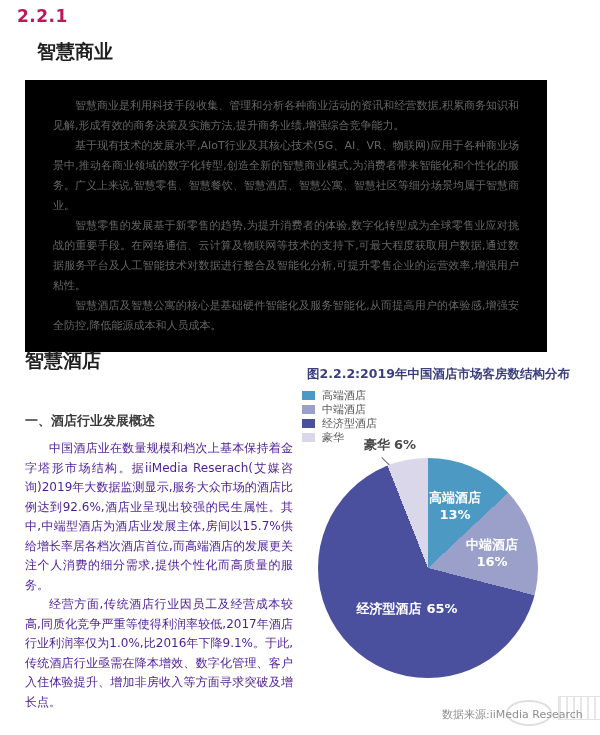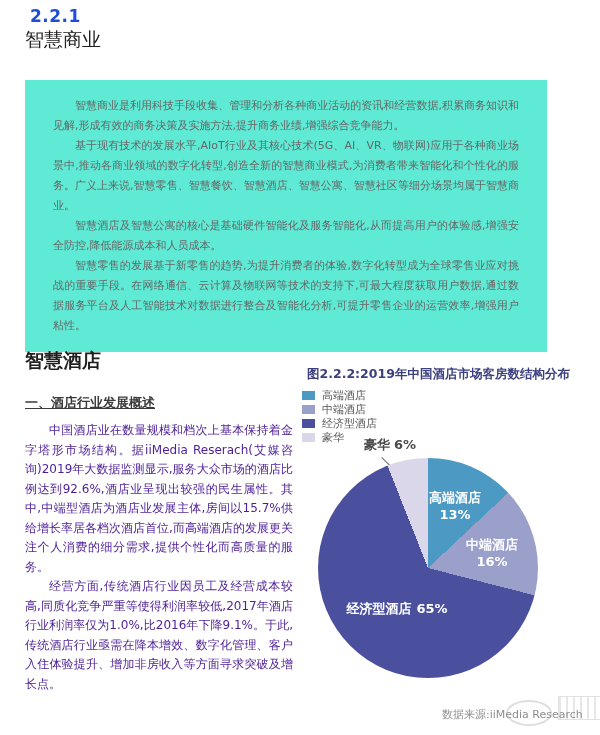--- a/index.html
+++ b/index.html
@@ -4,56 +4,56 @@
 <style>
   html,body{margin:0;padding:0;}
   body{
     width:600px;height:735px;background:#ffffff;position:relative;overflow:hidden;
     font-family:"DejaVu Sans","Liberation Sans",sans-serif;
     -webkit-font-smoothing:antialiased;
   }
   .page{position:absolute;inset:0;}
 
   
-  .section-num{position:absolute;left:30px;top:6px;font-size:17px;font-weight:bold;color:#1d4ed8;letter-spacing:.5px;}
-  .section-title{position:absolute;left:25px;top:27px;margin:0;font-size:19px;font-weight:normal;color:#1f1f1f;}
+  .section-num{position:absolute;left:17px;top:6px;font-size:17px;font-weight:bold;color:#be185d;letter-spacing:.5px;}
+  .section-title{position:absolute;left:25px;top:27px;margin:12px;font-size:19px;font-weight:bold;color:#1f1f1f;}
 
   
   .summary-box{
-    position:absolute;left:25px;top:80px;width:466px;background:#5eead4;
+    position:absolute;left:25px;top:80px;width:466px;background:#000000;
     padding:16px 28px 16px 28px;
   }
   .summary-box p{
     margin:0;text-indent:2em;font-size:11px;line-height:20px;color:#666;
     text-align:justify;
   }
 
   
   .left-col{position:absolute;left:25px;top:348px;width:268px;}
-  .article-heading{margin:0 0 20px 0;font-size:19px;font-weight:bold;color:#1f1f1f;}
-  .article-subheading{margin:0 0 9px 0;font-size:13px;font-weight:bold;color:#3a3a3a;text-decoration:underline;}
+  .article-heading{margin:0 0 38px 0;font-size:19px;font-weight:bold;color:#1f1f1f;}
+  .article-subheading{margin:0 0 9px 0;font-size:13px;font-weight:bold;color:#3a3a3a;}
   .left-col p{margin:0;text-indent:2em;font-size:12px;line-height:19.5px;color:#4c1d95;text-align:justify;}
 
   
   .chart{position:absolute;left:300px;top:350px;width:296px;height:375px;}
   .chart-title{margin:16px 0 0 7px;font-size:12.5px;font-weight:bold;color:#3B3F7E;}
 
   .legend{position:absolute;left:2px;top:38px;}
   .lg-row{display:flex;align-items:center;height:14px;}
   .lg-swatch{width:13px;height:9px;margin-right:7px;flex:0 0 auto;}
   .lg-label{font-size:11px;color:#555;}
 
   .pie{
     position:absolute;left:18px;top:108px;width:220px;height:220px;border-radius:50%;
   }
 
   .slice-label{position:absolute;color:#ffffff;font-weight:bold;font-size:13px;text-align:center;line-height:17px;}
   .sl-0{left:110px;top:139px;width:90px;}
   .sl-1{left:147px;top:186px;width:90px;}
-  .sl-2{left:16px;top:250px;width:162px;}
+  .sl-2{left:26px;top:250px;width:162px;}
   .sl-2 .pct{margin-left:5px;}
 
   .callout{position:absolute;left:64px;top:86px;font-size:13px;font-weight:bold;color:#4a4a4a;}
   .callout .pct{margin-left:4px;}
   .leader{
     position:absolute;left:82px;top:107px;width:16px;height:0;
     border-top:1.5px solid #6a6a6a;transform:rotate(45deg);transform-origin:0 0;
   }
 
   .source{position:absolute;left:142px;top:357px;font-size:11px;color:#8f8f8f;}
@@ -66,22 +66,22 @@
 <body>
 
 <div class="page">
 
   <div class="section-num">2.2.1</div>
   <h1 class="section-title">智慧商业</h1>
 
   <div class="summary-box">
     <p>智慧商业是利用科技手段收集、管理和分析各种商业活动的资讯和经营数据,积累商务知识和见解,形成有效的商务决策及实施方法,提升商务业绩,增强综合竞争能力。</p>
     <p>基于现有技术的发展水平,AIoT行业及其核心技术(5G、AI、VR、物联网)应用于各种商业场景中,推动各商业领域的数字化转型,创造全新的智慧商业模式,为消费者带来智能化和个性化的服务。广义上来说,智慧零售、智慧餐饮、智慧酒店、智慧公寓、智慧社区等细分场景均属于智慧商业。</p>
+    <p>智慧零售的发展基于新零售的趋势,为提升消费者的体验,数字化转型成为全球零售业应对挑战的重要手段。在网络通信、云计算及物联网等技术的支持下,可最大程度获取用户数据,通过数据服务平台及人工智能技术对数据进行整合及智能化分析,可提升零售企业的运营效率,增强用户粘性。</p>
     <p>智慧酒店及智慧公寓的核心是基础硬件智能化及服务智能化,从而提高用户的体验感,增强安全防控,降低能源成本和人员成本。</p>
-    <p>智慧零售的发展基于新零售的趋势,为提升消费者的体验,数字化转型成为全球零售业应对挑战的重要手段。在网络通信、云计算及物联网等技术的支持下,可最大程度获取用户数据,通过数据服务平台及人工智能技术对数据进行整合及智能化分析,可提升零售企业的运营效率,增强用户粘性。</p>
   </div>
 
   <div class="left-col">
     <h2 class="article-heading">智慧酒店</h2>
     <h3 class="article-subheading">一、酒店行业发展概述</h3>
     <p>中国酒店业在数量规模和档次上基本保持着金字塔形市场结构。据iiMedia Reserach(艾媒咨询)2019年大数据监测显示,服务大众市场的酒店比例达到92.6%,酒店业呈现出较强的民生属性。其中,中端型酒店为酒店业发展主体,房间以15.7%供给增长率居各档次酒店首位,而高端酒店的发展更关注个人消费的细分需求,提供个性化而高质量的服务。</p>
     <p>经营方面,传统酒店行业因员工及经营成本较高,同质化竞争严重等使得利润率较低,2017年酒店行业利润率仅为1.0%,比2016年下降9.1%。于此,传统酒店行业亟需在降本增效、数字化管理、客户入住体验提升、增加非房收入等方面寻求突破及增长点。</p>
   </div>
 
   <div class="chart">

